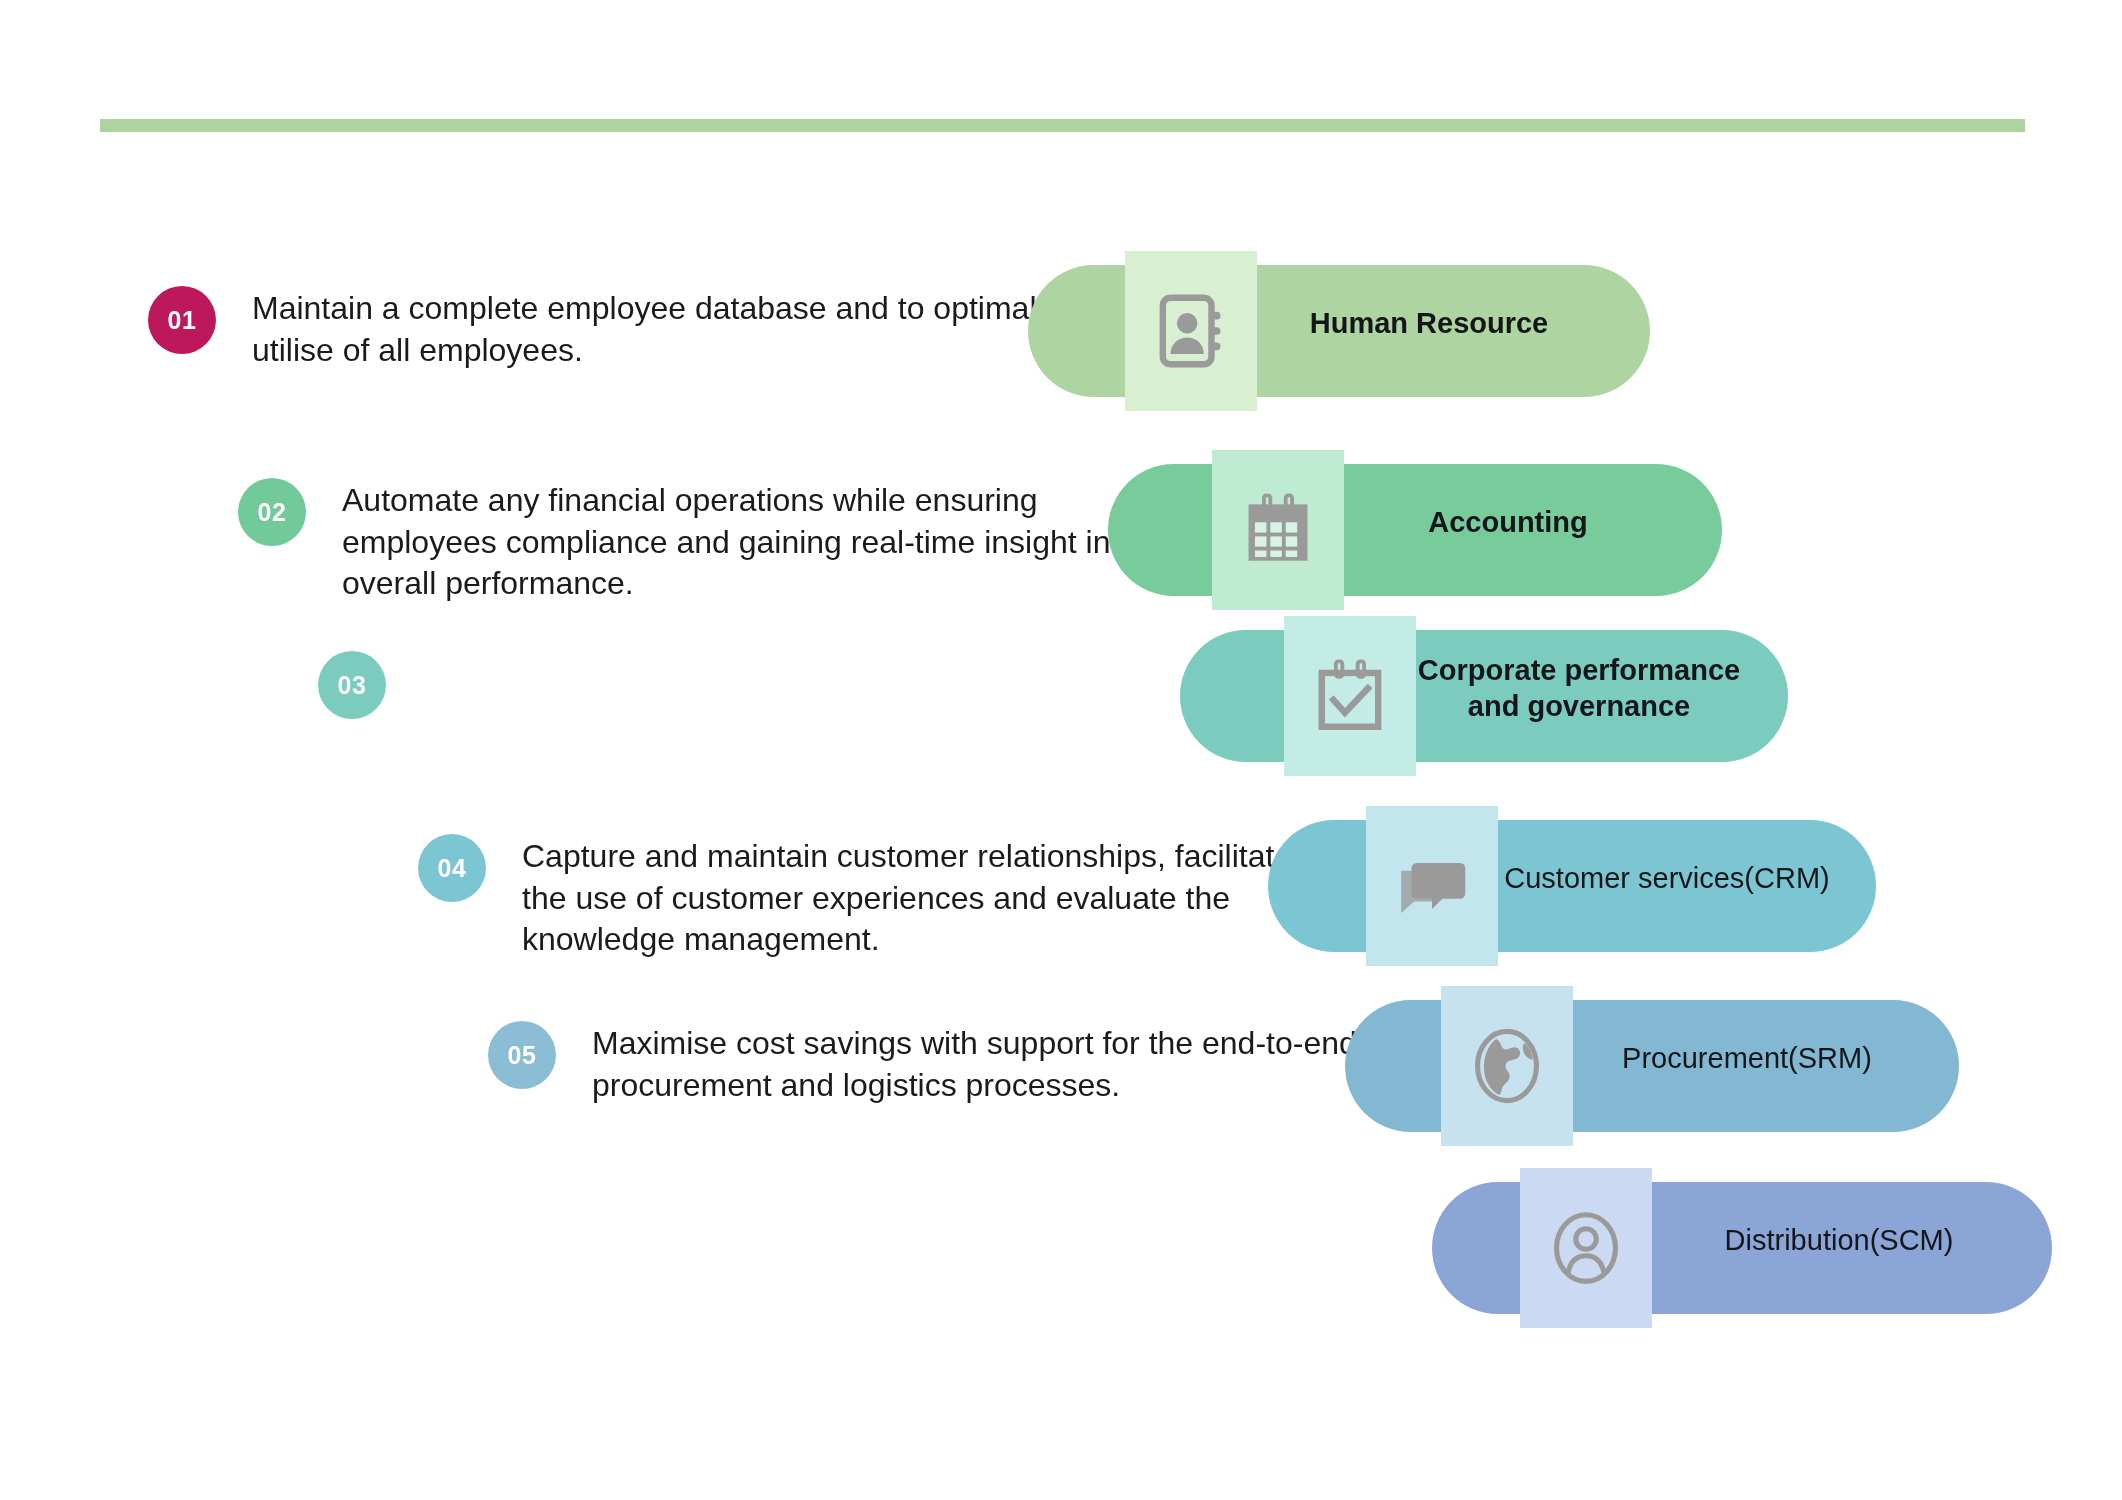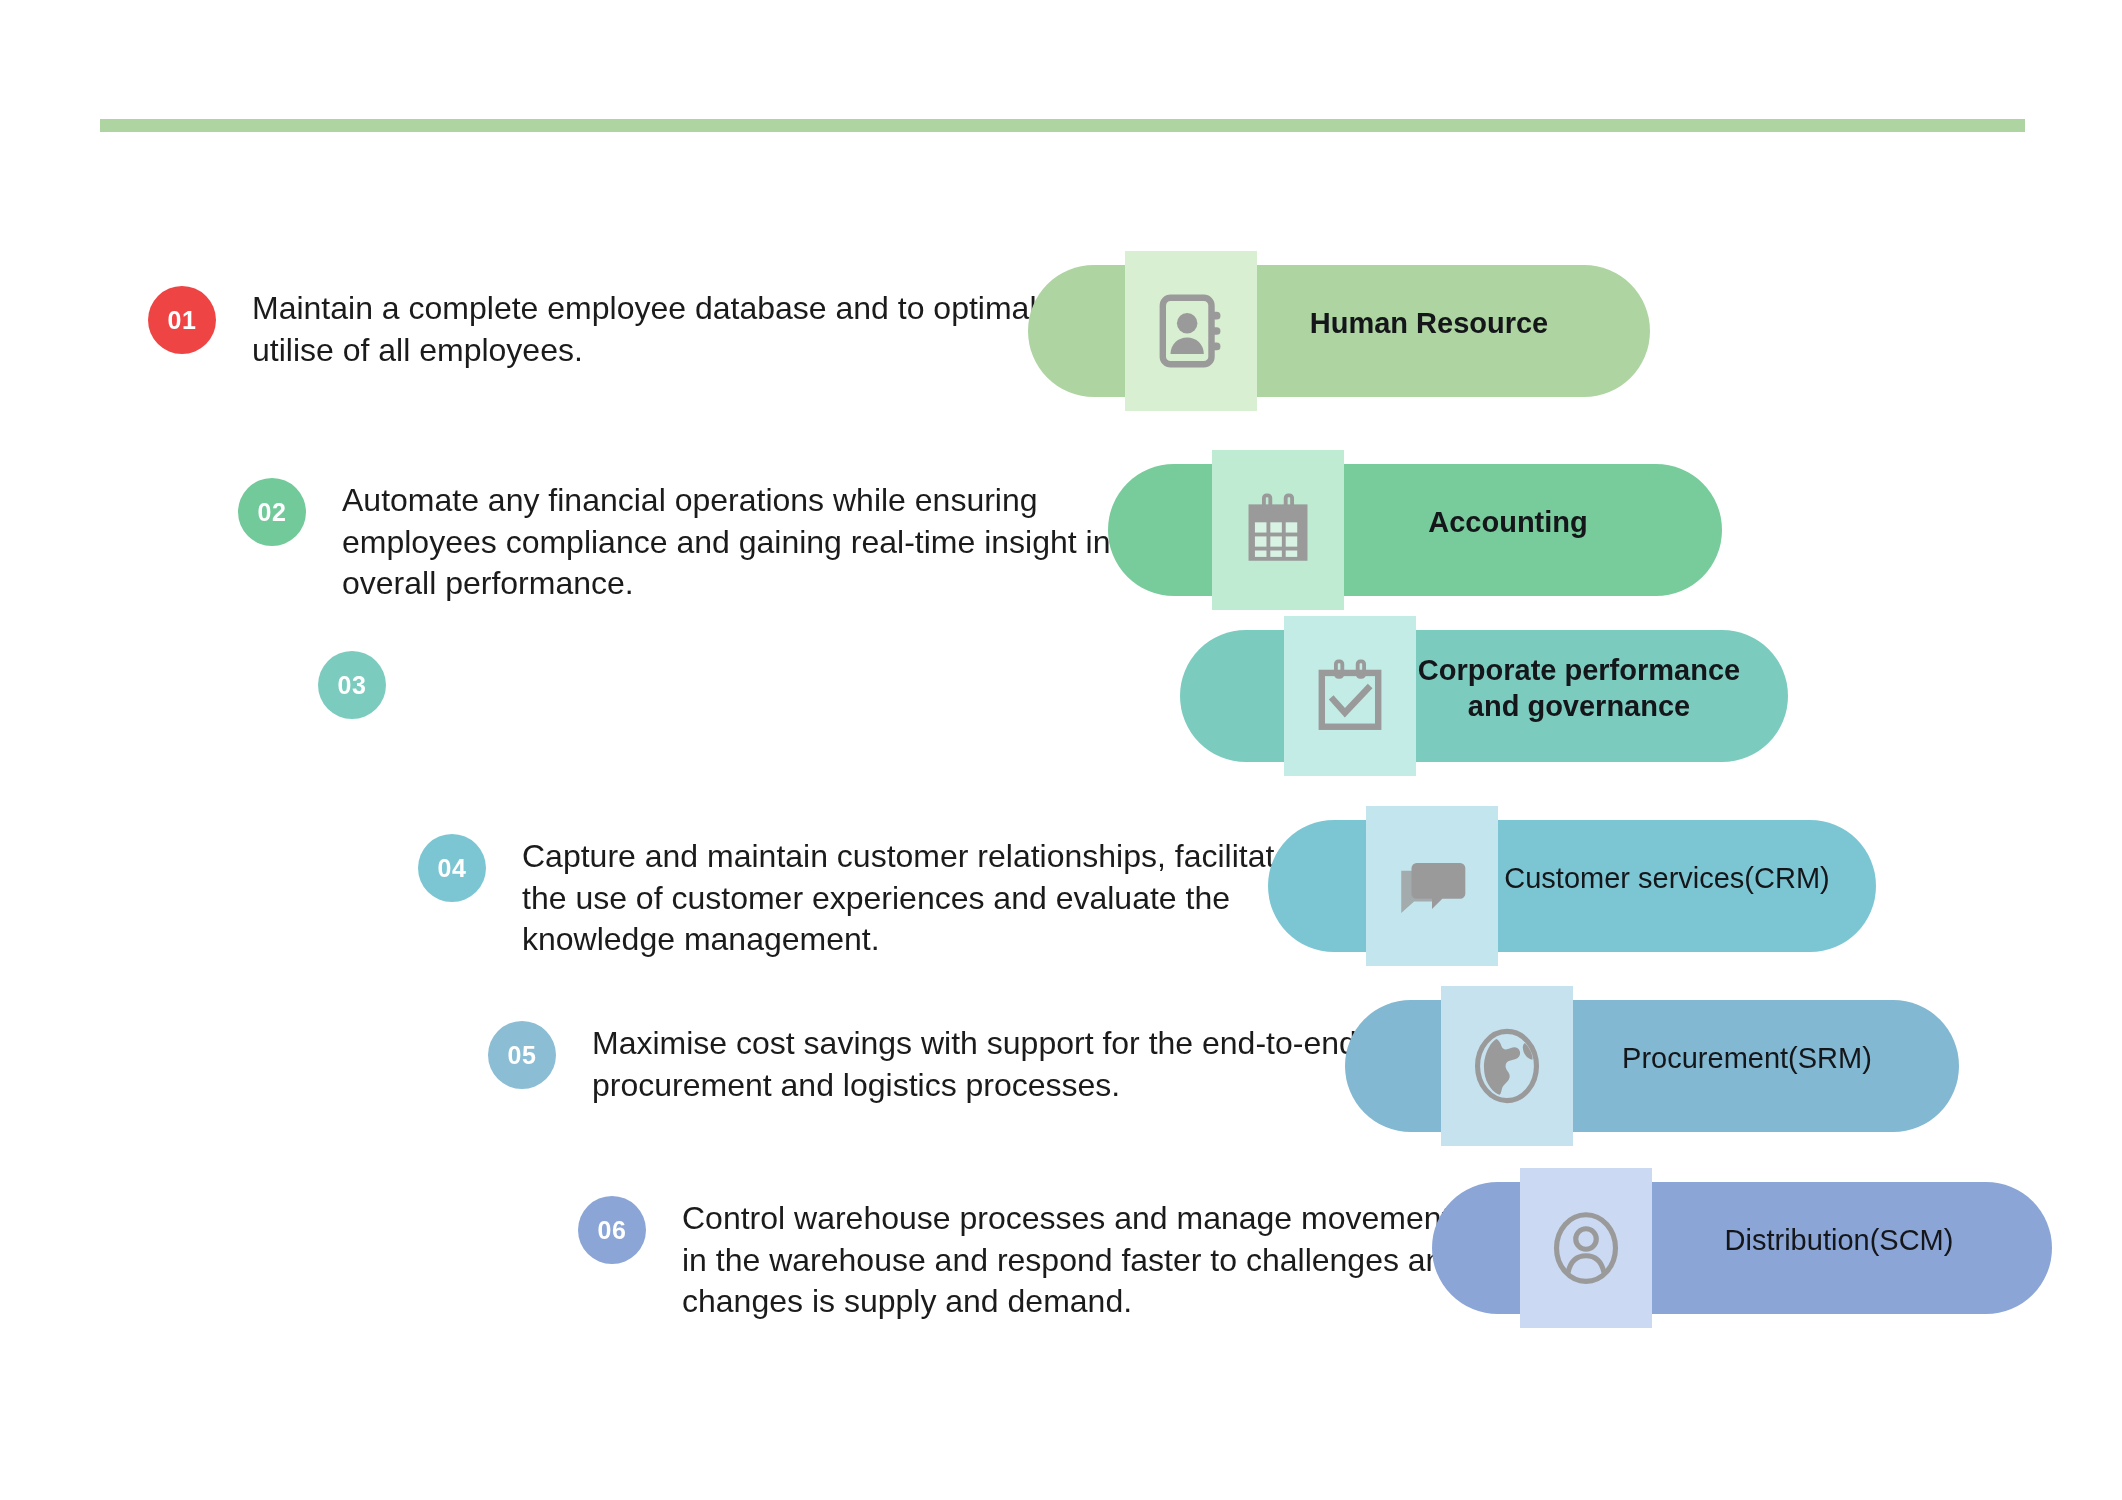--- a/index.html
+++ b/index.html
@@ -110,21 +110,21 @@
 </style>
 </head>
 <body>
 
 <div class="page">
 
   <div class="top-rule" style="background: rgb(174, 212, 162);"></div>
 
   <div class="row" style="top:265px;">
     <div class="left-cluster" style="left:148px; top:21px;">
-      <div class="num-badge" style="background: #ef4444;">01</div>
+      <div class="num-badge" style="background: #be185d;">01</div>
       <div class="desc">Maintain a complete employee database and to optimally
 utilise of all employees.</div>
     </div>
     <div class="right-cluster" style="left:1028px; width:622px;">
       <div class="pill" style="width:622px; background:#AED4A2;"></div>
       <div class="pill-label bold" style="left:180px; width:442px;">Human Resource</div>
       <div class="icon-tile" style="left:97px; background:#D9EFD2;">
         <span>
           <svg viewBox="0 0 64 64" aria-hidden="true">
             <rect x="10" y="6" width="38" height="52" rx="6" ry="6" fill="none" stroke="#9a9a9a" stroke-width="5"></rect>
@@ -229,26 +229,20 @@
             <ellipse cx="32" cy="32" rx="23" ry="27" fill="none" stroke="#9a9a9a" stroke-width="4"></ellipse>
             <path d="M24 11c4 3 3 7 6 8s7-3 10-1 3 6 0 8-8 1-9 5 4 6 3 10-5 5-6 9-1 5-3 4c-6-3-11-11-11-21S19 13 24 11z" fill="#9a9a9a"></path>
             <path d="M46 14c4 4 6 9 6 13-3 0-6-3-7-6s-1-6 1-7z" fill="#9a9a9a"></path>
           </svg>
         </span>
       </div>
     </div>
   </div>
 
   <div class="row" style="top:1182px;">
-    <div class="left-cluster" style="left:578px; top:14px;">
-      <div class="num-badge" style="background: rgb(138, 165, 214);">06</div>
-      <div class="desc">Control warehouse processes and manage movements
-in the warehouse and respond faster to challenges and
-changes is supply and demand.</div>
-    </div>
     <div class="right-cluster" style="left:1432px; width:620px;">
       <div class="pill" style="width:620px; background:#8AA5D6;"></div>
       <div class="pill-label" style="left:194px; width:426px;">Distribution(SCM)</div>
       <div class="icon-tile" style="left:88px; background:#CBDAF2;">
         <span>
           <svg viewBox="0 0 64 64" aria-hidden="true">
             <ellipse cx="32" cy="32" rx="23" ry="26" fill="none" stroke="#9a9a9a" stroke-width="4"></ellipse>
             <circle cx="32" cy="25" r="8" fill="none" stroke="#9a9a9a" stroke-width="4"></circle>
             <path d="M18 51c2-9 7-13 14-13s12 4 14 13" fill="none" stroke="#9a9a9a" stroke-width="4"></path>
           </svg>

